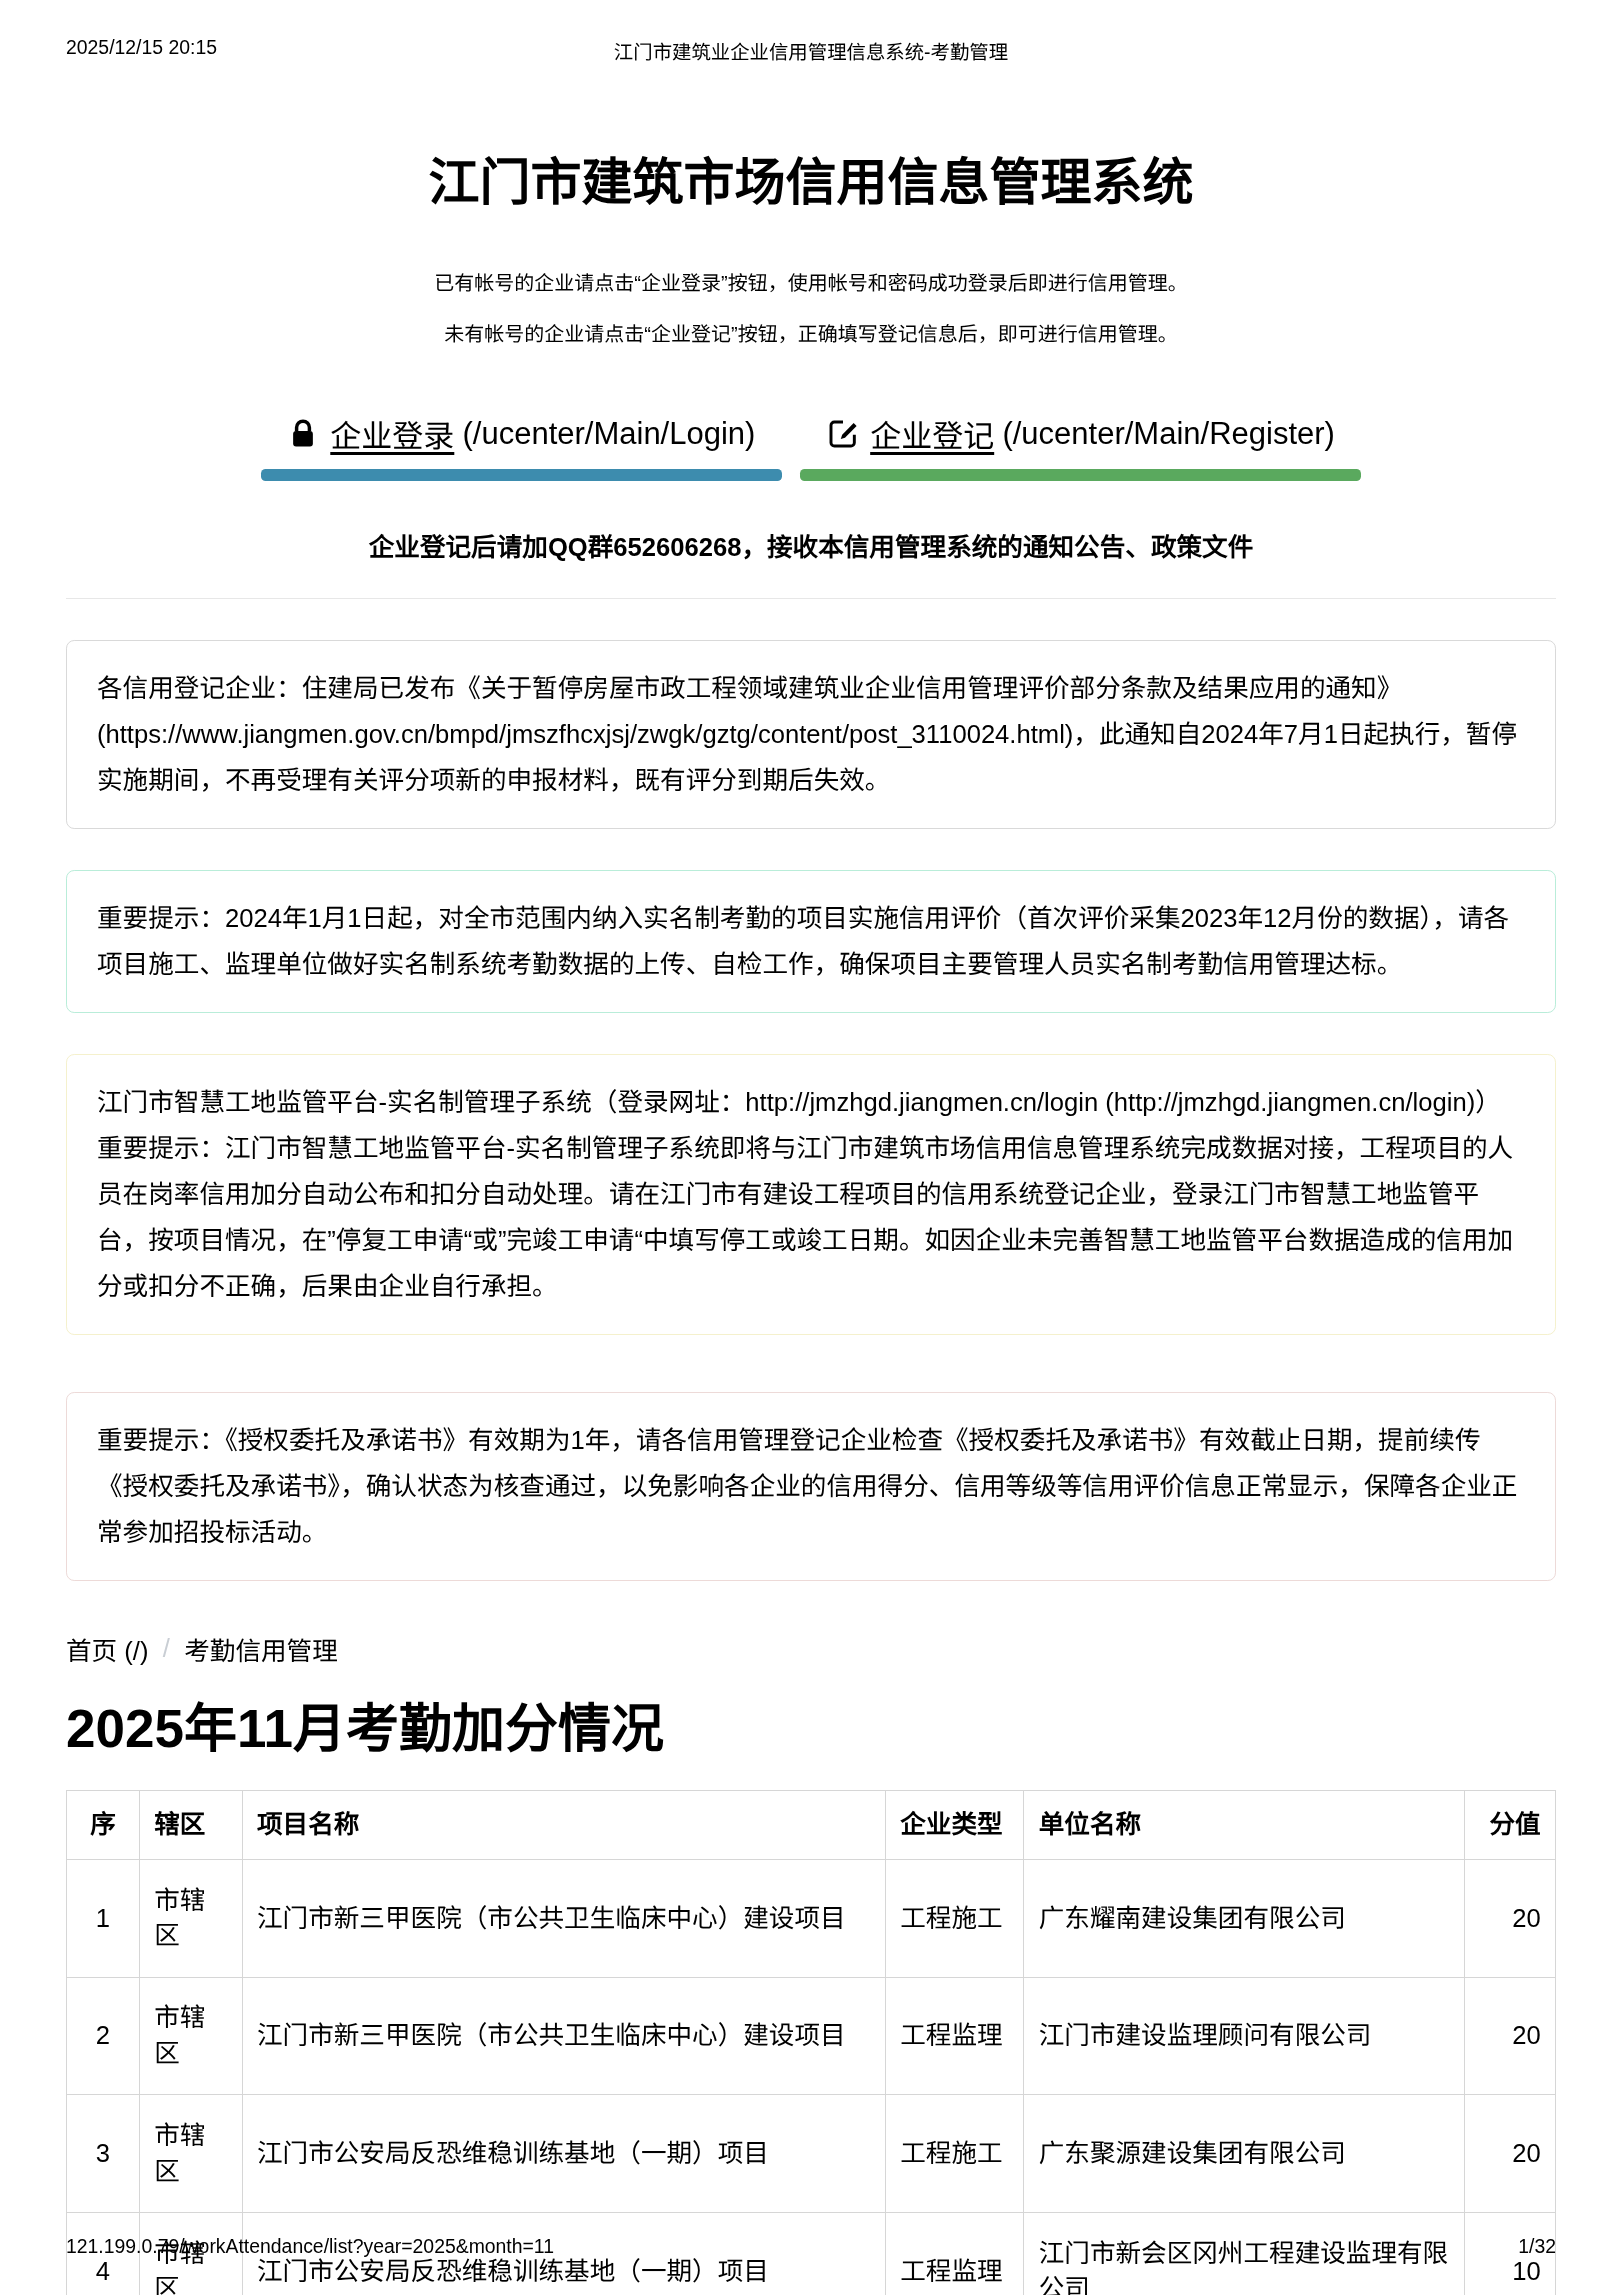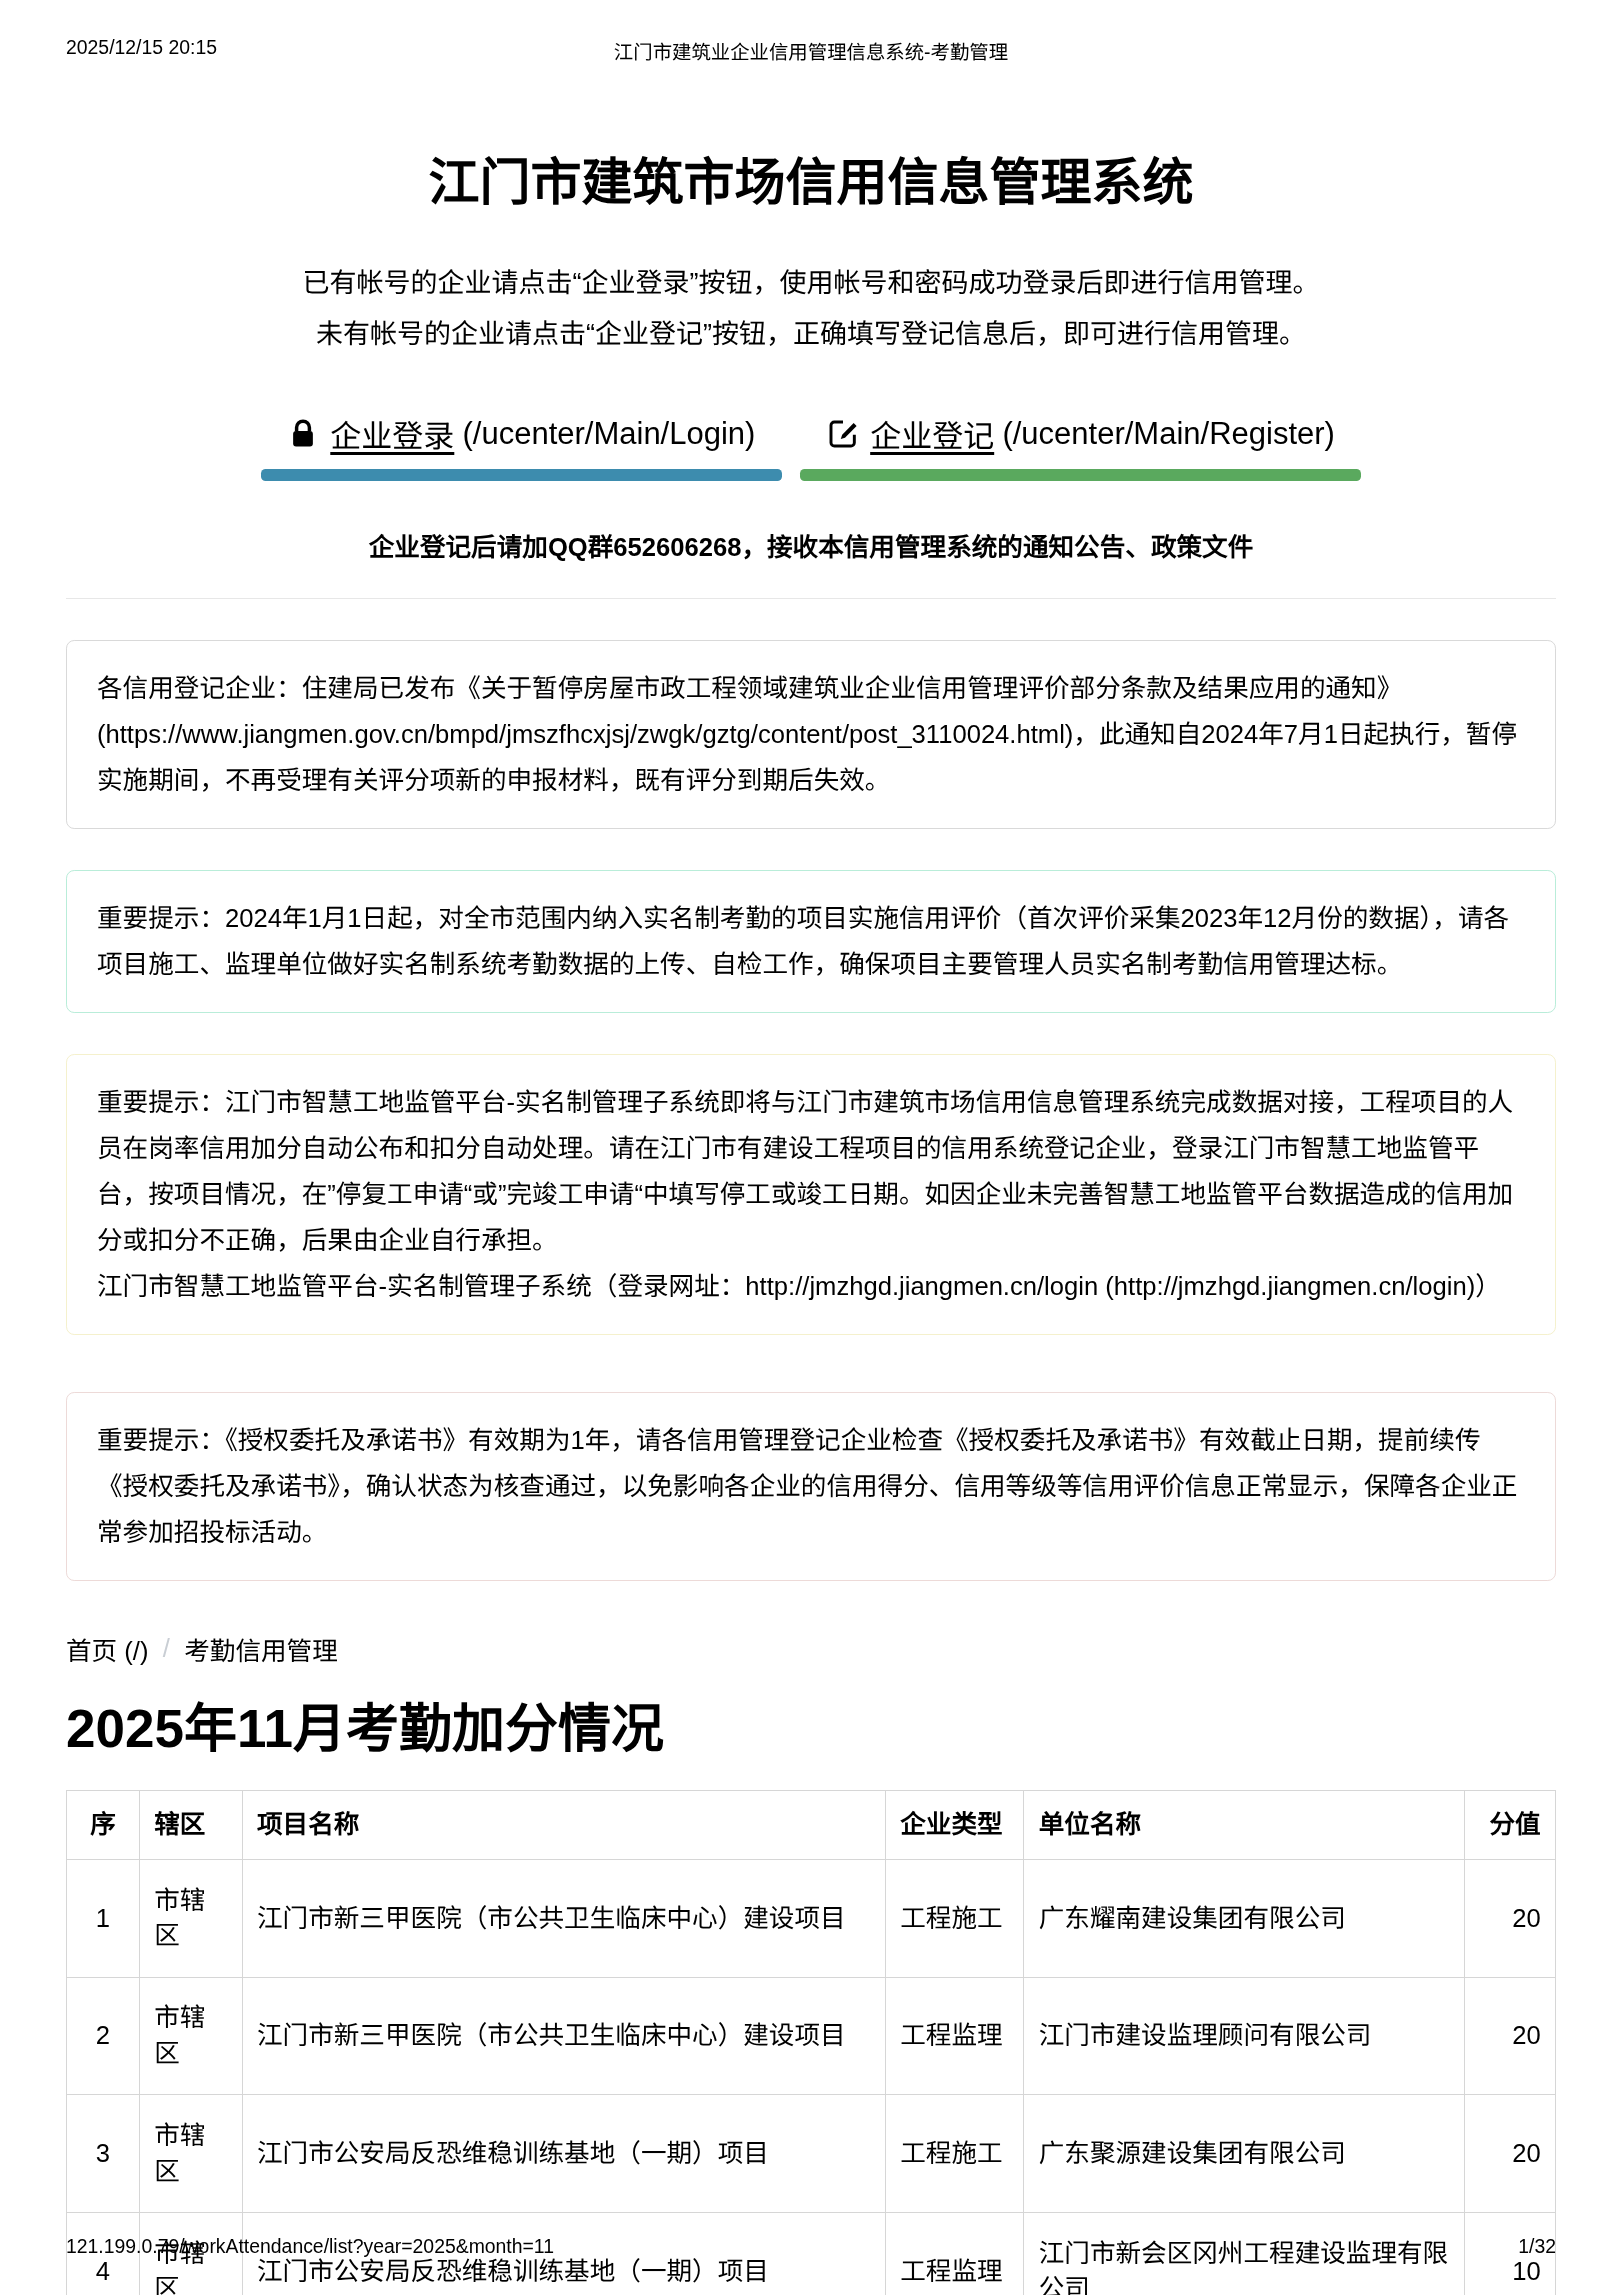--- a/index.html
+++ b/index.html
@@ -12,21 +12,21 @@
   .ph-title{position:absolute;left:0;right:0;text-align:center;top:0;}
   .print-footer{position:absolute;left:66px;right:66px;bottom:37px;font-size:19.4px;}
   .pf-url{position:absolute;left:0;bottom:0;}
   .pf-page{position:absolute;right:0;bottom:0;}
 
   .content{margin:0 66px;padding-top:62px;}
 
   h1.page-title{margin:93px 0 0;text-align:center;font-size:51px;font-weight:bold;line-height:1.1;}
 
   .intro{margin-top:47px;text-align:center;}
-  .intro p{margin:0;font-size:27px;line-height:51px;}
+  .intro p{margin:0;font-size:20px;line-height:51px;}
 
   .links-row{margin-top:51px;display:flex;justify-content:center;align-items:flex-end;gap:18.4px;}
   .link-col{display:flex;flex-direction:column;align-items:center;justify-content:flex-end;}
   .link-line{display:flex;align-items:center;font-size:31px;padding:0 26.6px;white-space:nowrap;cursor:pointer;}
   .link-line .icon{display:inline-flex;margin-right:11.2px;}
   .link-line .icon svg{width:32px;height:32px;}
   .link-label{text-decoration:underline;text-underline-offset:5.1px;}
   .link-url{margin-left:8.2px;}
   .underline-bar{margin-top:13.3px;height:11.2px;width:100%;border-radius:4.6px;}
 
@@ -106,22 +106,22 @@
 
     <div class="notice" style="border-color: rgb(217, 217, 217);">
       <p>各信用登记企业：住建局已发布《关于暂停房屋市政工程领域建筑业企业信用管理评价部分条款及结果应用的通知》(https://www.jiangmen.gov.cn/bmpd/jmszfhcxjsj/zwgk/gztg/content/post_3110024.html)，此通知自2024年7月1日起执行，暂停实施期间，不再受理有关评分项新的申报材料，既有评分到期后失效。</p>
     </div>
 
     <div class="notice" style="border-color: rgb(185, 237, 217);">
       <p>重要提示：2024年1月1日起，对全市范围内纳入实名制考勤的项目实施信用评价（首次评价采集2023年12月份的数据），请各项目施工、监理单位做好实名制系统考勤数据的上传、自检工作，确保项目主要管理人员实名制考勤信用管理达标。</p>
     </div>
 
     <div class="notice" style="border-color: rgb(245, 241, 205);">
+      <p>江门市智慧工地监管平台-实名制管理子系统（登录网址：http://jmzhgd.jiangmen.cn/login (http://jmzhgd.jiangmen.cn/login)）</p>
       <p>重要提示：江门市智慧工地监管平台-实名制管理子系统即将与江门市建筑市场信用信息管理系统完成数据对接，工程项目的人员在岗率信用加分自动公布和扣分自动处理。请在江门市有建设工程项目的信用系统登记企业，登录江门市智慧工地监管平台，按项目情况，在”停复工申请“或”完竣工申请“中填写停工或竣工日期。如因企业未完善智慧工地监管平台数据造成的信用加分或扣分不正确，后果由企业自行承担。</p>
-      <p>江门市智慧工地监管平台-实名制管理子系统（登录网址：http://jmzhgd.jiangmen.cn/login (http://jmzhgd.jiangmen.cn/login)）</p>
     </div>
 
     <div class="notice notice-gap-large" style="border-color: rgb(237, 218, 216);">
       <p>重要提示：《授权委托及承诺书》有效期为1年，请各信用管理登记企业检查《授权委托及承诺书》有效截止日期，提前续传《授权委托及承诺书》，确认状态为核查通过，以免影响各企业的信用得分、信用等级等信用评价信息正常显示，保障各企业正常参加招投标活动。</p>
     </div>
 
     <div class="breadcrumb">
       <span>首页 (/)</span>
       <span class="crumb-sep">/</span>
       <span>考勤信用管理</span>

